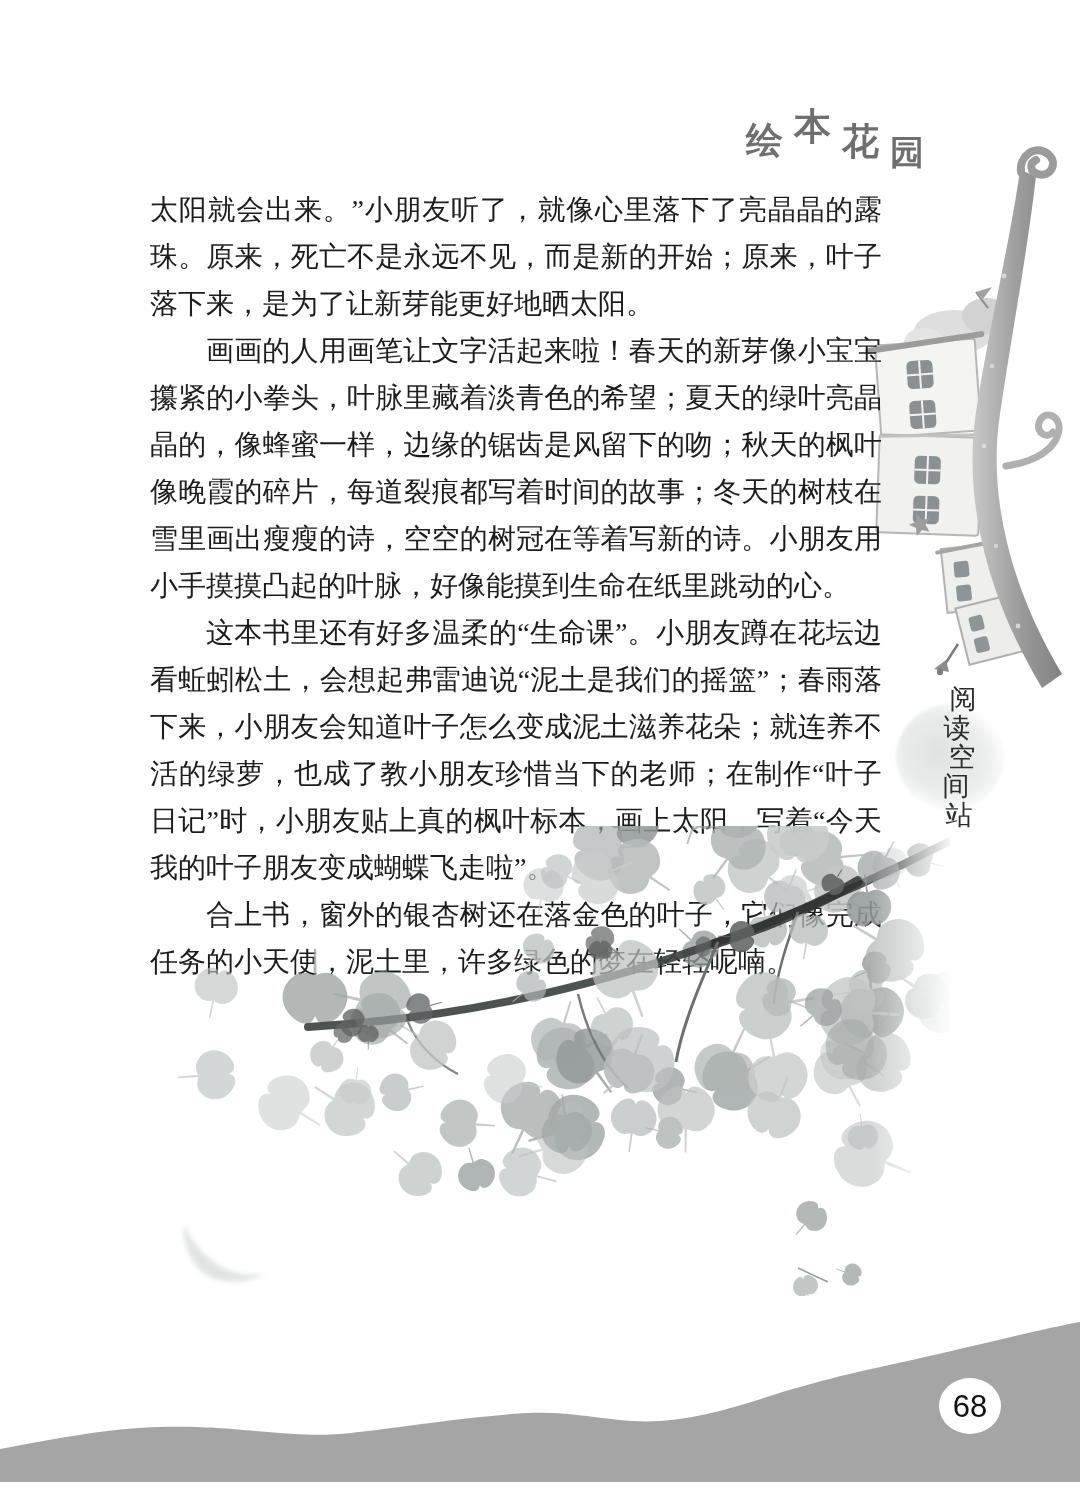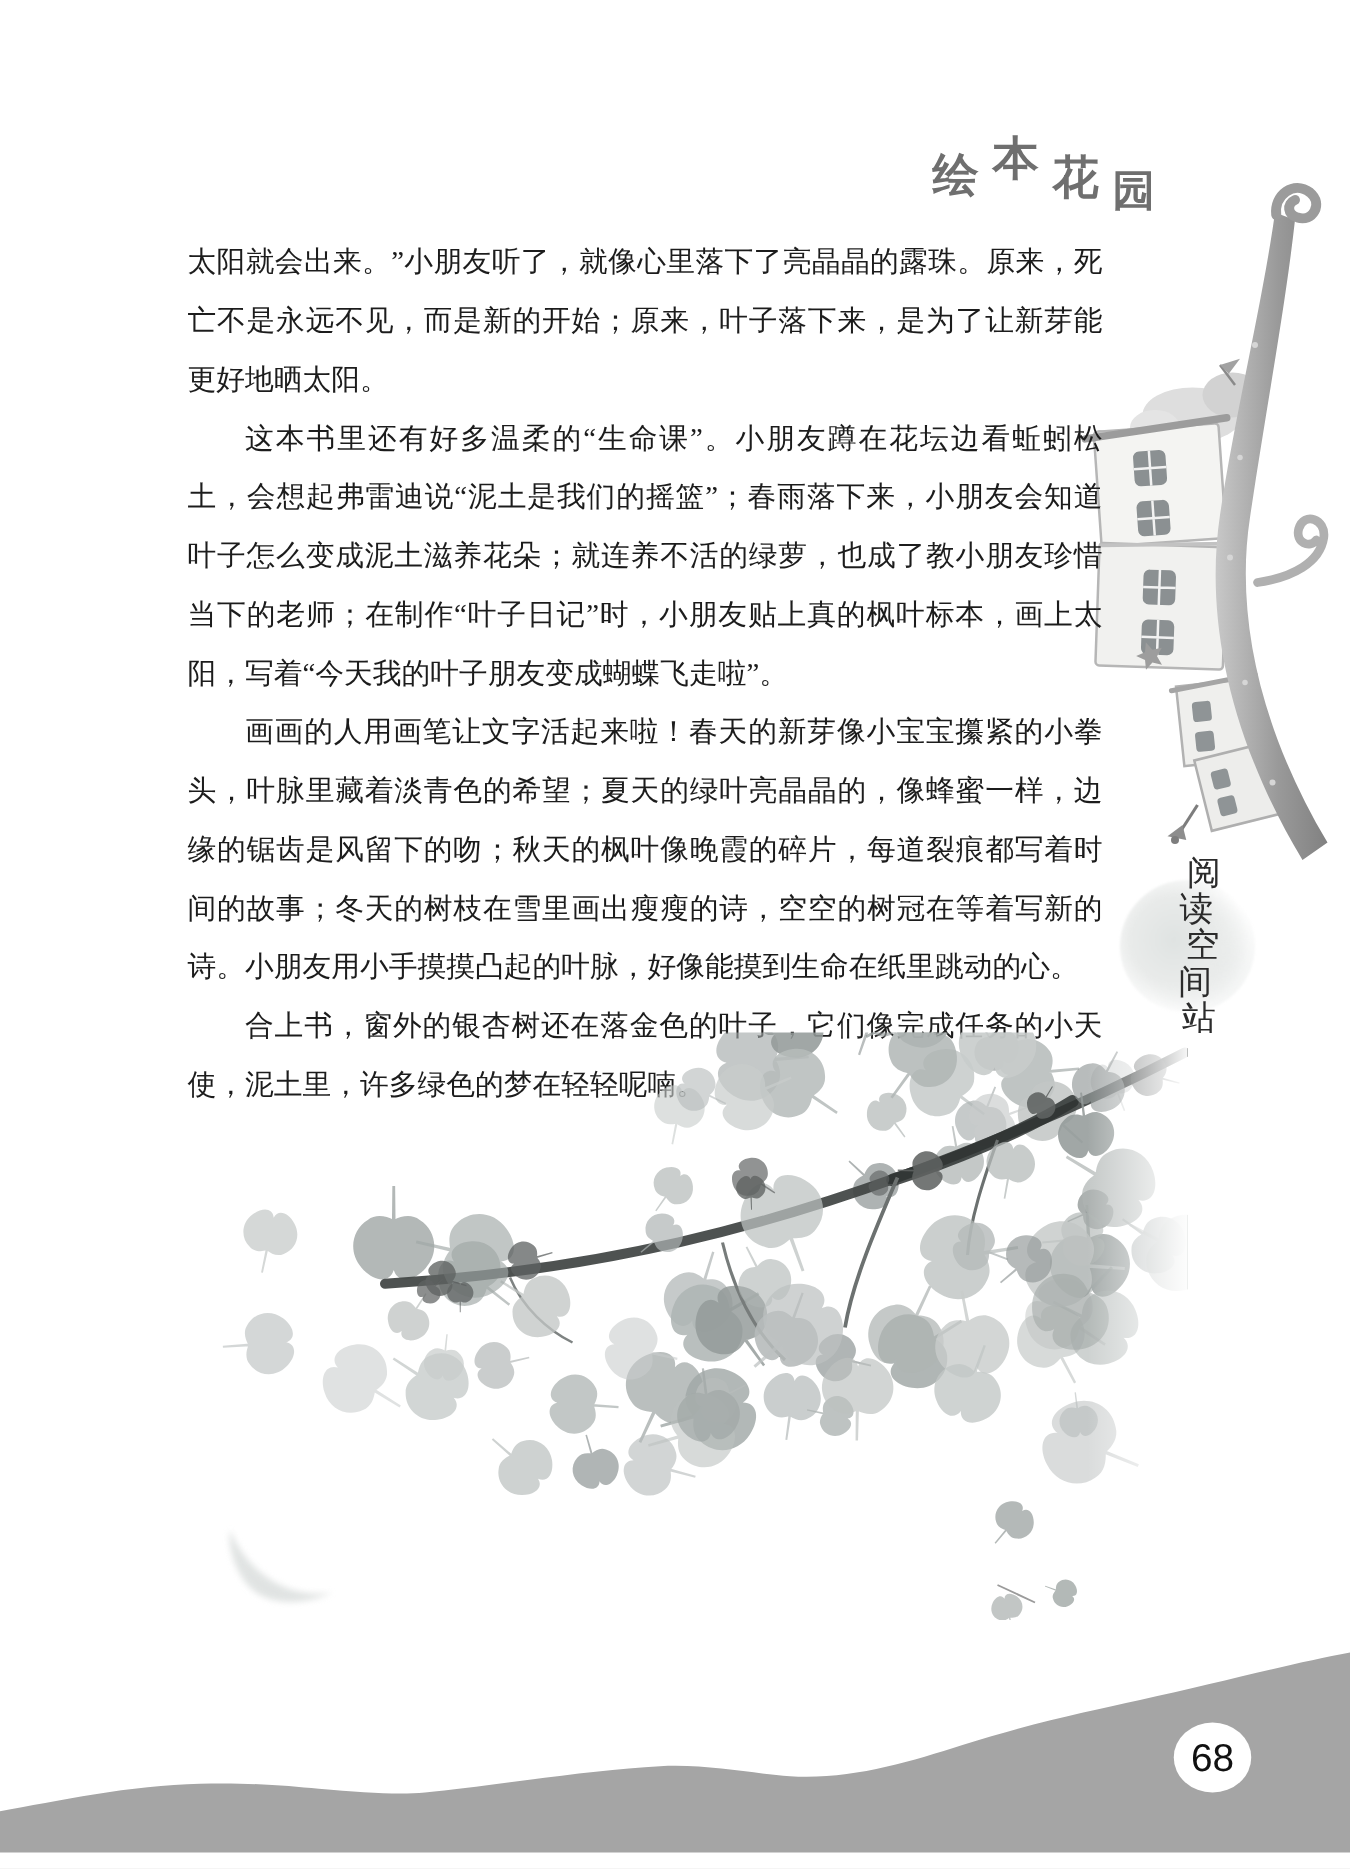--- a/index.html
+++ b/index.html
@@ -19,21 +19,21 @@
     letter-spacing:0;
   }
   .header-title .hc0 { margin-top:14px; }
   .header-title .hc1 { margin-top:0; }
   .header-title .hc2 { margin-top:15px; }
   .header-title .hc3 { margin-top:28px; font-size:34px; }
 
   
   .article {
     position:absolute; left:150px; top:186px; width:732px;
-    font-size:23px; line-height:47px; color:#1c1c1c;
+    font-size:28px; line-height:47px; color:#1c1c1c;
     text-align:justify; text-justify:inter-ideograph;
   }
   .article p { text-indent:2em; }
   .article p.no-indent { text-indent:0; }
 
   
   .reading-station {
     position:absolute; left:930px; top:684px; width:56px;
     display:flex; flex-direction:column; align-items:center;
     font-family:"DejaVu Sans","Liberation Sans",sans-serif;
@@ -140,22 +140,22 @@
       <circle cx="146" cy="150" r="2.4" fill="#d6d6d6"></circle>
       <circle cx="134" cy="240" r="2.2" fill="#d6d6d6"></circle>
       <circle cx="126" cy="320" r="2.4" fill="#d6d6d6"></circle>
       <circle cx="138" cy="420" r="2.2" fill="#d6d6d6"></circle>
       <circle cx="160" cy="500" r="2.4" fill="#d6d6d6"></circle>
     </g>
   </svg>
 
   <div class="article">
     <p class="no-indent">太阳就会出来。”小朋友听了，就像心里落下了亮晶晶的露珠。原来，死亡不是永远不见，而是新的开始；原来，叶子落下来，是为了让新芽能更好地晒太阳。</p>
+    <p>画画的人用画笔让文字活起来啦！春天的新芽像小宝宝攥紧的小拳头，叶脉里藏着淡青色的希望；夏天的绿叶亮晶晶的，像蜂蜜一样，边缘的锯齿是风留下的吻；秋天的枫叶像晚霞的碎片，每道裂痕都写着时间的故事；冬天的树枝在雪里画出瘦瘦的诗，空空的树冠在等着写新的诗。小朋友用小手摸摸凸起的叶脉，好像能摸到生命在纸里跳动的心。</p>
     <p>这本书里还有好多温柔的“生命课”。小朋友蹲在花坛边看蚯蚓松土，会想起弗雷迪说“泥土是我们的摇篮”；春雨落下来，小朋友会知道叶子怎么变成泥土滋养花朵；就连养不活的绿萝，也成了教小朋友珍惜当下的老师；在制作“叶子日记”时，小朋友贴上真的枫叶标本，画上太阳，写着“今天我的叶子朋友变成蝴蝶飞走啦”。</p>
-    <p>画画的人用画笔让文字活起来啦！春天的新芽像小宝宝攥紧的小拳头，叶脉里藏着淡青色的希望；夏天的绿叶亮晶晶的，像蜂蜜一样，边缘的锯齿是风留下的吻；秋天的枫叶像晚霞的碎片，每道裂痕都写着时间的故事；冬天的树枝在雪里画出瘦瘦的诗，空空的树冠在等着写新的诗。小朋友用小手摸摸凸起的叶脉，好像能摸到生命在纸里跳动的心。</p>
     <p>合上书，窗外的银杏树还在落金色的叶子，它们像完成任务的小天使，泥土里，许多绿色的梦在轻轻呢喃。</p>
   </div>
 
   <div class="label-texture"></div>
   <div class="reading-station">
     <span class="sc0">阅</span>
     <span class="sc1">读</span>
     <span class="sc2">空</span>
     <span class="sc3">间</span>
     <span class="sc4">站</span>

